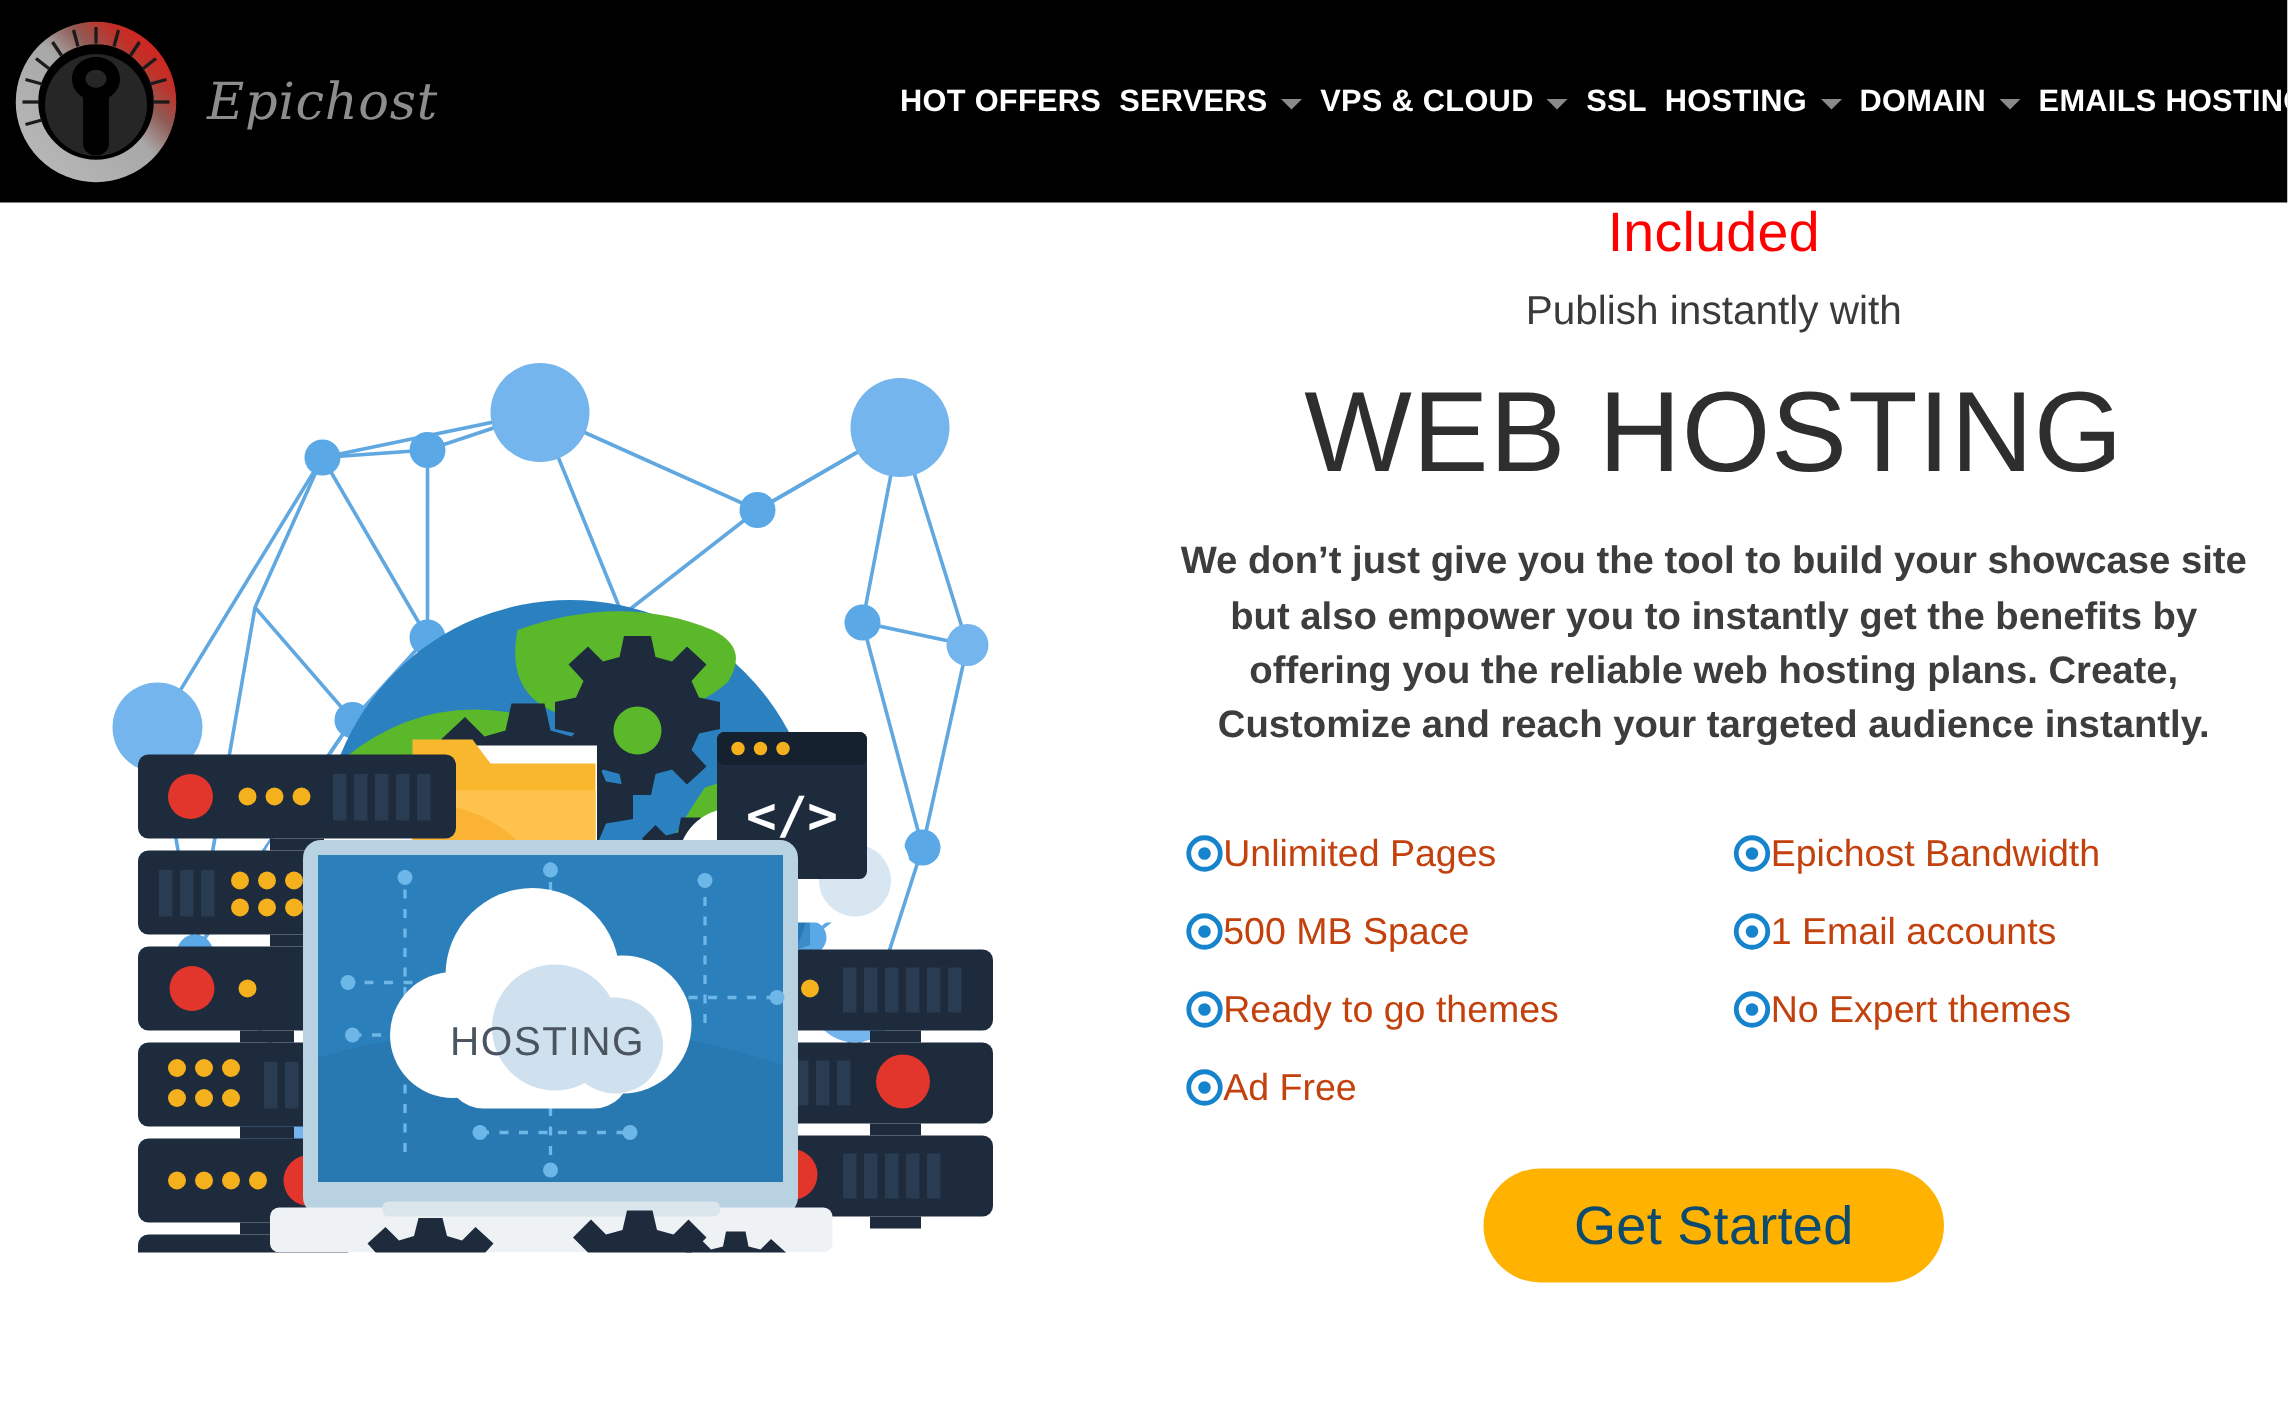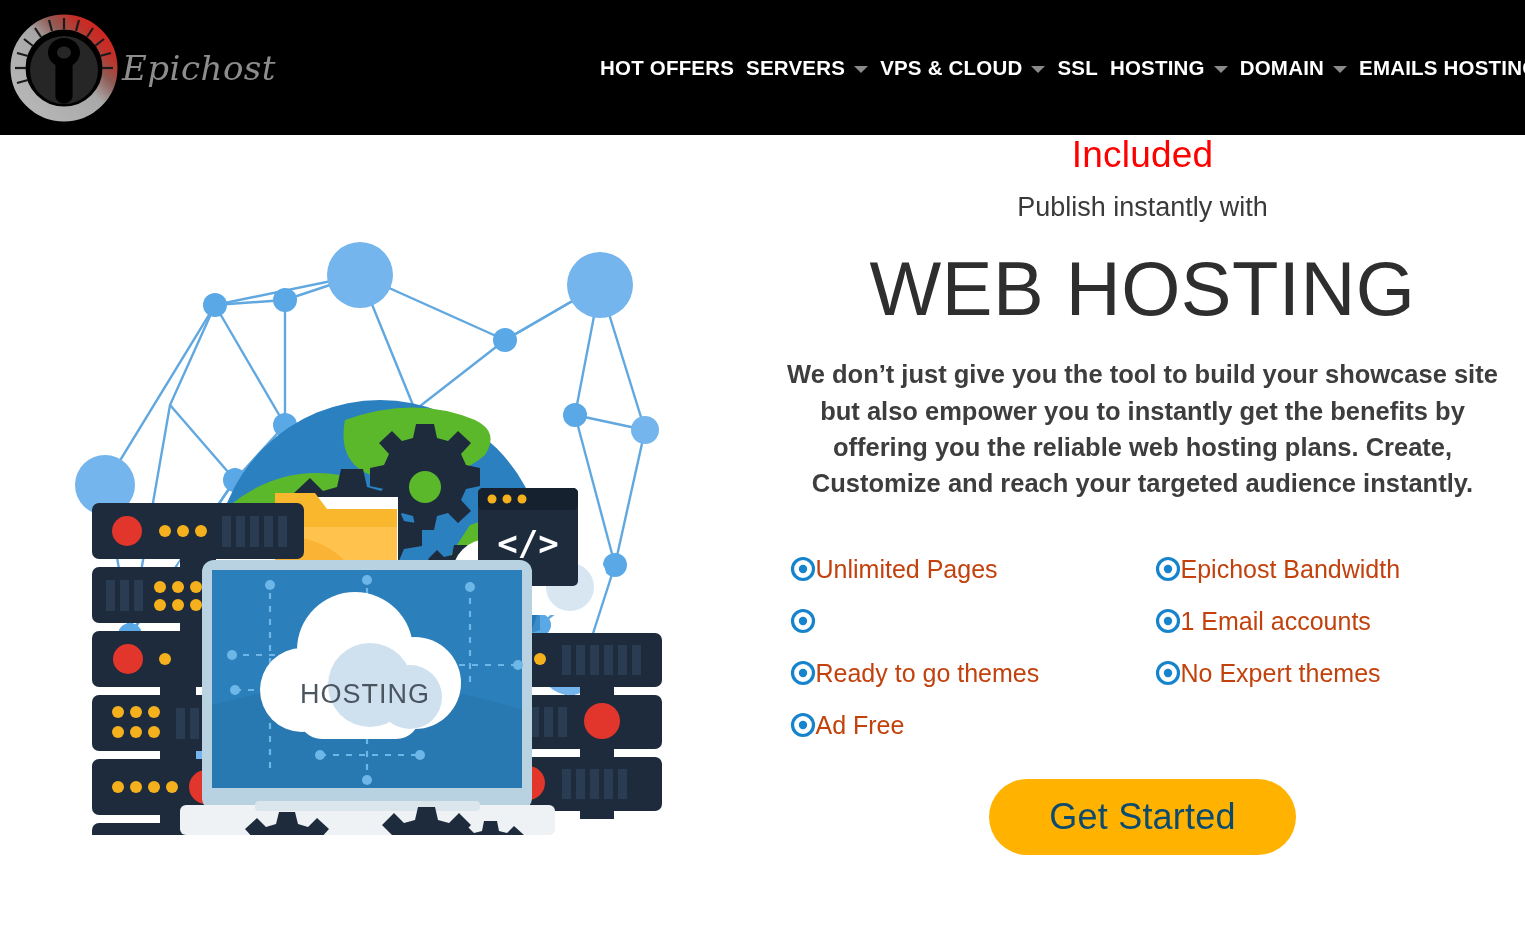--- a/index.html
+++ b/index.html
@@ -18,21 +18,21 @@
     position: relative;
   }
   .brand { display: flex; align-items: center; margin-left: 8px; }
   .brand-mark { width: 112px; height: 112px; flex: 0 0 112px; }
   .brand-name {
     font-family: "DejaVu Serif", serif;
     font-style: italic;
     font-size: 34px;
     color: #8d8d8d;
     letter-spacing: .5px;
-    margin-left: 2px;
+    margin-left: 18px;
     white-space: nowrap;
   }
 
   .main-nav {
     position: absolute;
     left: 600px; top: 0; height: 135px;
     display: flex; align-items: center;
     gap: 0;
   }
   .nav-item {
@@ -544,20 +544,21 @@
             <circle cx="13" cy="13" r="10.5" fill="none" stroke="#1683cd" stroke-width="3.2"></circle>
             <circle cx="13" cy="13" r="4.2" fill="#1683cd"></circle>
           </svg>
           <span class="feature-label">Unlimited Pages</span>
         </div>
         <div class="feature-row">
           <svg class="feature-bullet" viewBox="0 0 26 26">
             <circle cx="13" cy="13" r="10.5" fill="none" stroke="#1683cd" stroke-width="3.2"></circle>
             <circle cx="13" cy="13" r="4.2" fill="#1683cd"></circle>
           </svg>
+          <span class="feature-label">500 MB Space</span>
         </div>
         <div class="feature-row">
           <svg class="feature-bullet" viewBox="0 0 26 26">
             <circle cx="13" cy="13" r="10.5" fill="none" stroke="#1683cd" stroke-width="3.2"></circle>
             <circle cx="13" cy="13" r="4.2" fill="#1683cd"></circle>
           </svg>
           <span class="feature-label">Ready to go themes</span>
         </div>
         <div class="feature-row">
           <svg class="feature-bullet" viewBox="0 0 26 26">

